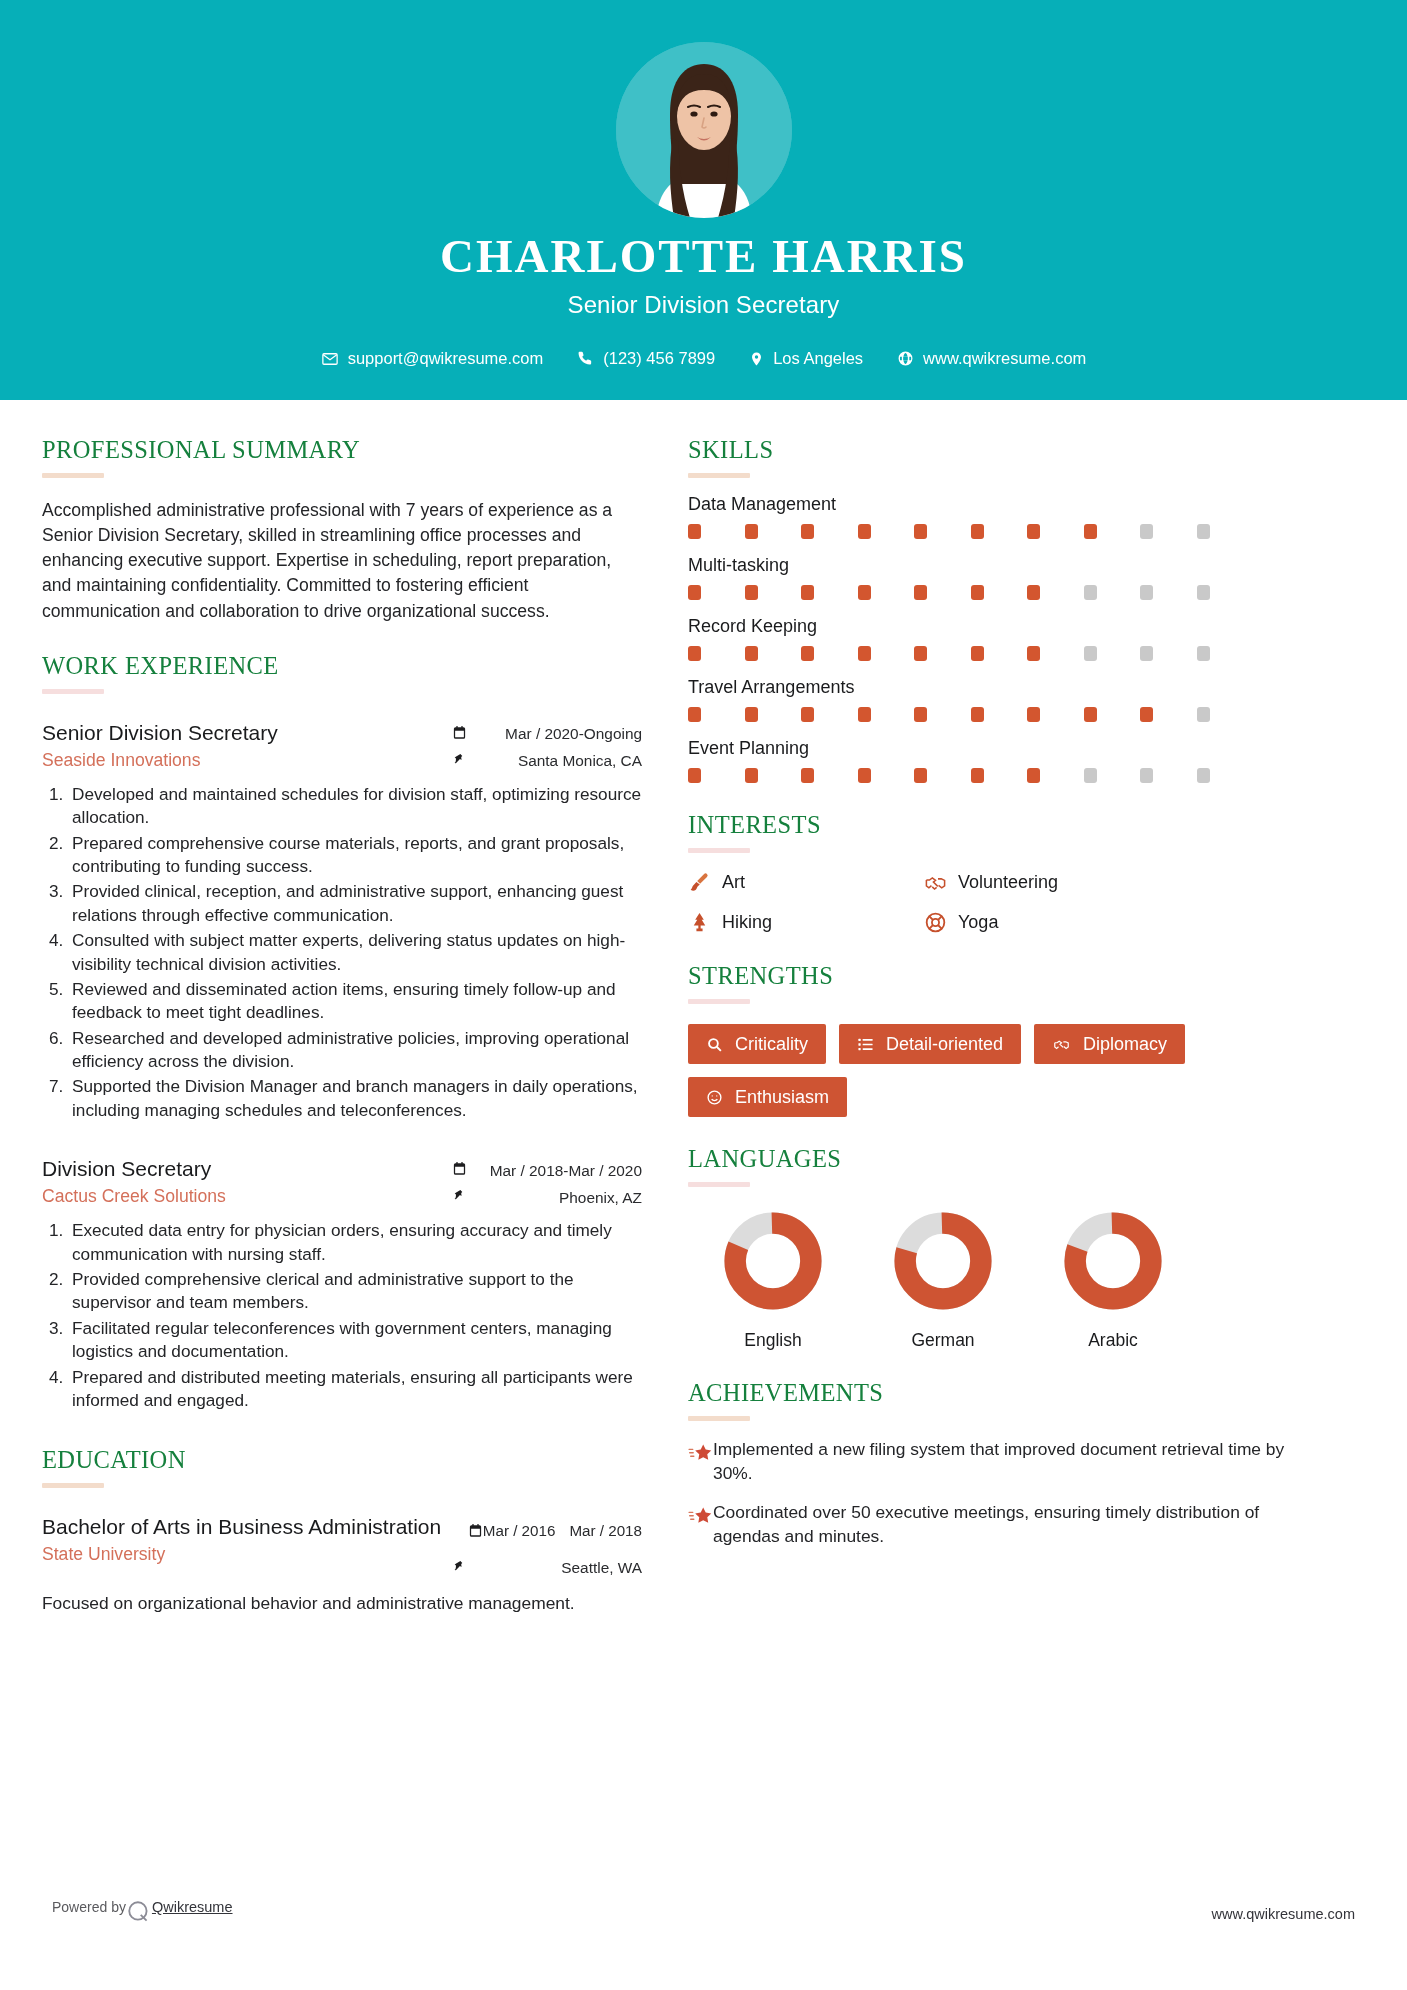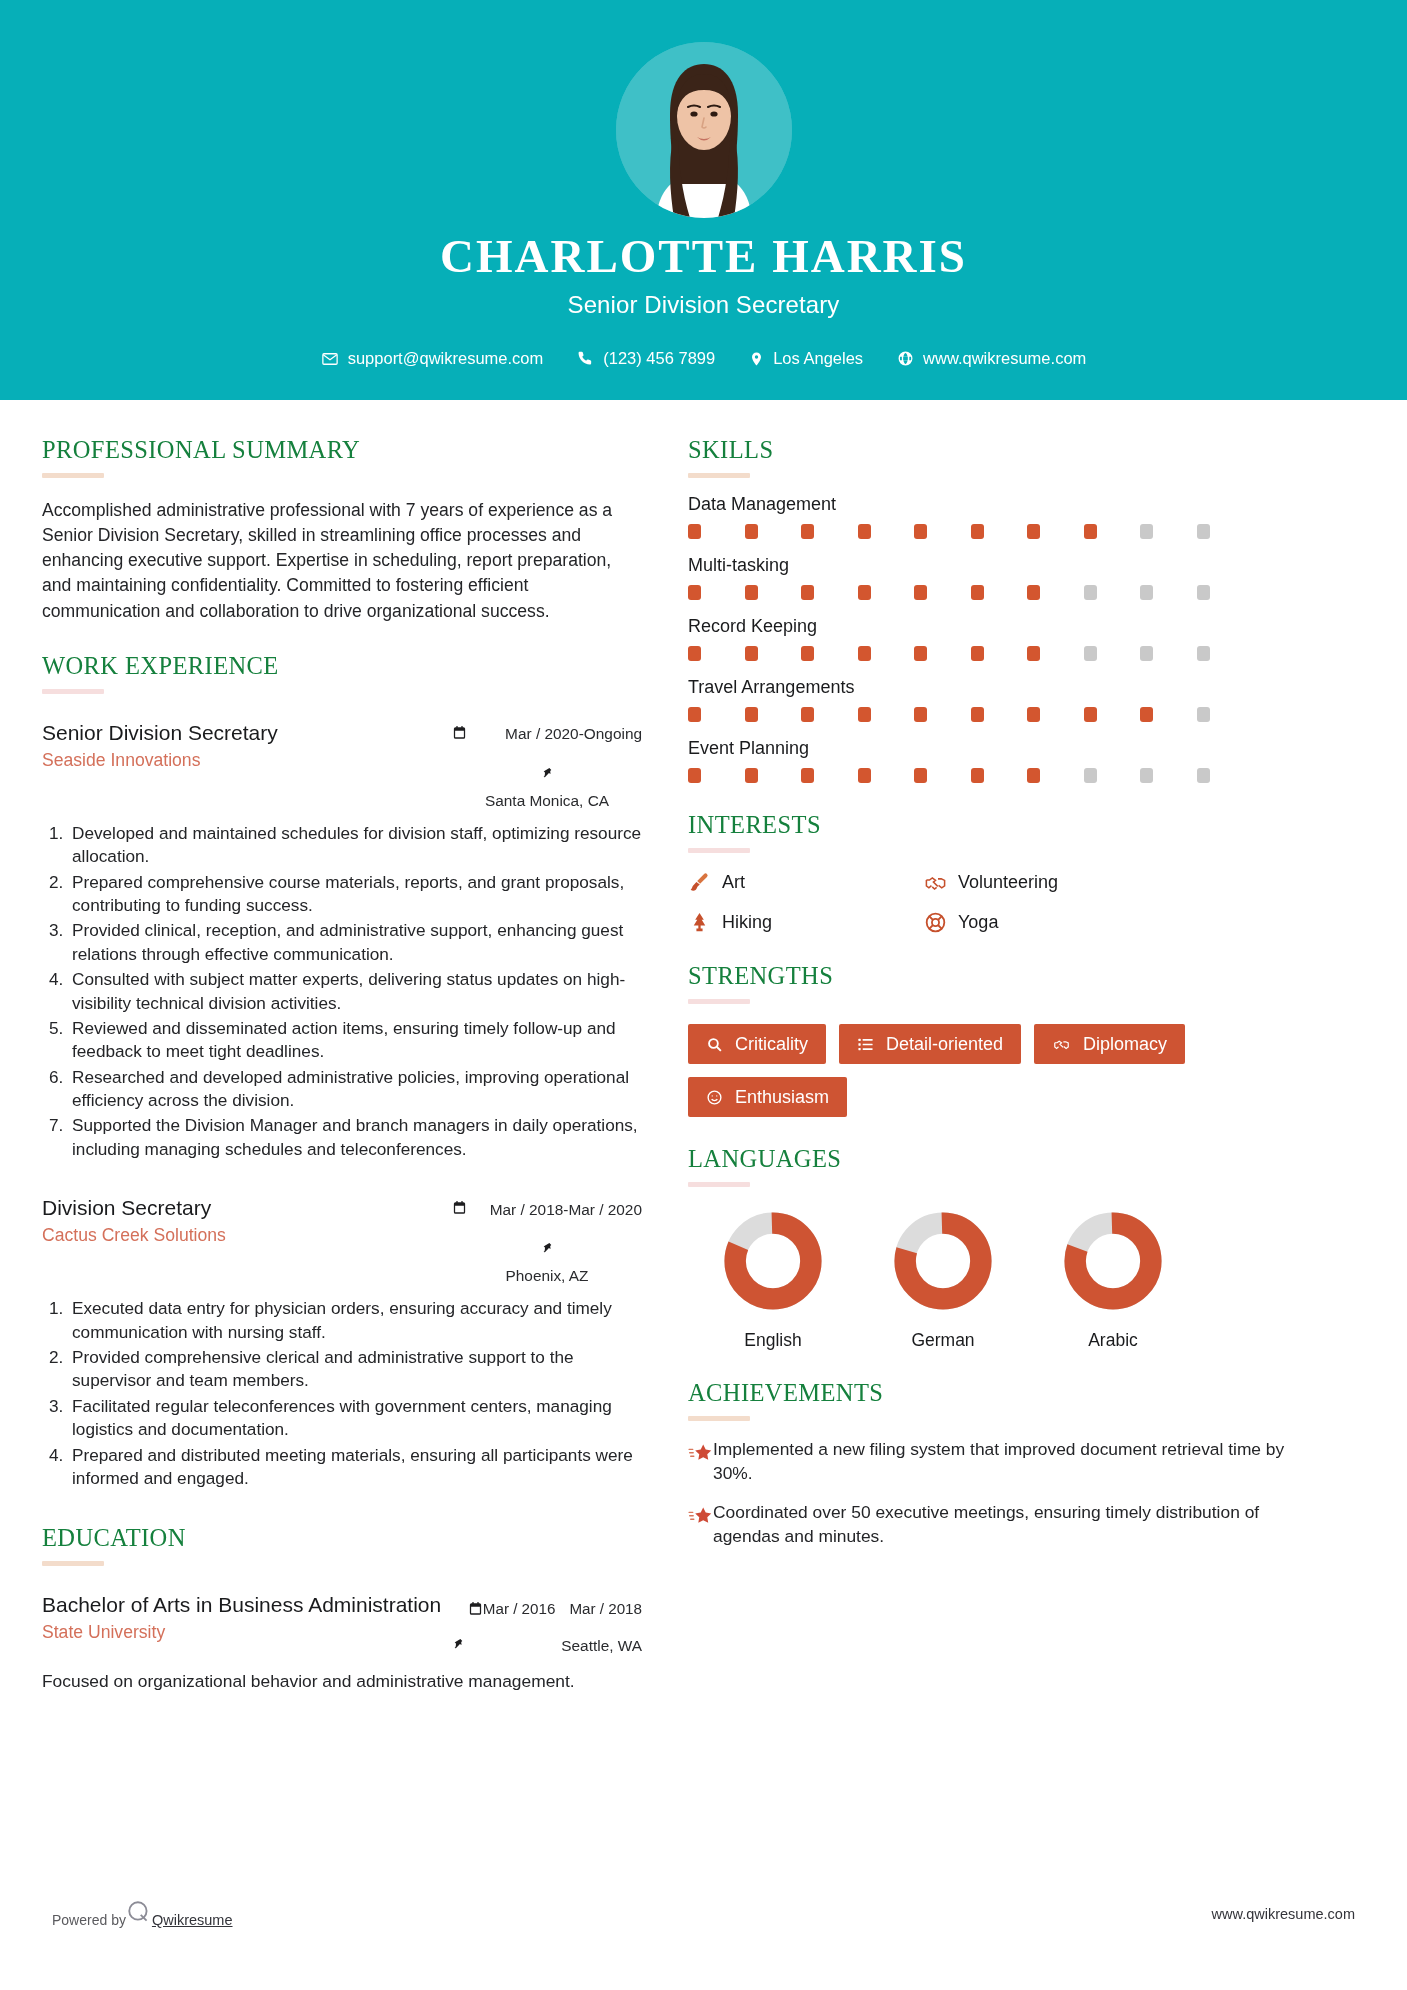--- a/index.html
+++ b/index.html
@@ -115,21 +115,21 @@
   .exp-meta { text-align: right; padding-top: 5px; min-width: 190px;}
   .meta-line {
     display: flex;
     align-items: center;
     justify-content: space-between;
     gap: 7px;
     font-size: 15.4px;
     color: #2A2B2E;
     white-space: nowrap;
   }
-  .meta-line + .meta-line { margin-top: 22px; flex-direction: column; }
+  .meta-line + .meta-line { margin-top: 8px; }
   .exp-company {
     font-size: 17.6px;
     color: #D4705A;
     margin-top: 3px;
   }
   .exp-list {
     margin-top: 12px;
     padding-left: 26px;
     font-size: 17.2px;
     line-height: 1.36;
@@ -242,21 +242,21 @@
     position: absolute;
     left: 0; right: 0;
     bottom: 62px;
     padding: 0 52px;
     display: flex;
     align-items: center;
     justify-content: space-between;
     font-size: 14px;
     color: #5A5A5E;
   }
-  .footer-left { display: flex; align-items: flex-end; }
+  .footer-left { display: flex; align-items: flex-start; }
   .brand-link {
     color: #33343A;
     text-decoration: underline;
     font-size: 14.5px;
   }
   .footer-right { color: #33343A; font-size: 14.5px; }
 </style>
 </head>
 <body>
 

